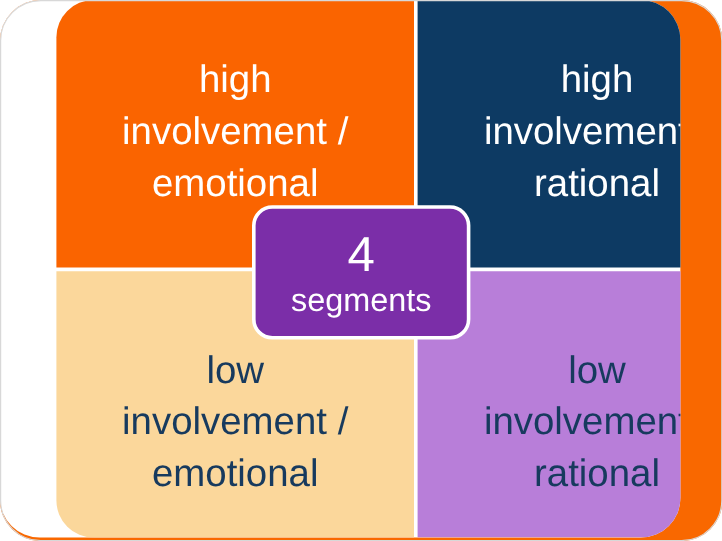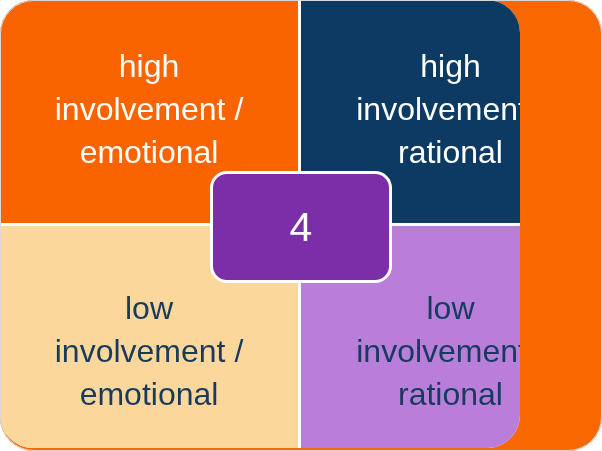--- a/index.html
+++ b/index.html
@@ -53,20 +53,21 @@
     top: 0px;
     width: 520px;
     height: 448px;
     border-radius: 33px;
     overflow: hidden;
     display: grid;
     grid-template-columns: 300px 300px;
     grid-template-rows: 225px 223px;
     gap: 0px;
     background: #ffffff;  
+    padding-left: 47px;
   }
 
   .quad {
     position: relative;
     display: flex;
     align-items: center;
     justify-content: center;
     text-align: center;
     box-sizing: border-box;
     overflow: hidden;
@@ -156,15 +157,16 @@
         <div class="quad-label">low
 involvement /
 rational</div>
       </div>
 
     </div>
   </div>
 
   <div class="center-badge" style="background: rgb(123, 46, 168); border-color: rgb(255, 255, 255); color: rgb(255, 255, 255);">
     <div class="badge-count">4</div>
+    <div class="badge-caption">segments</div>
   </div>
 
 </div>
 
 </body></html>

